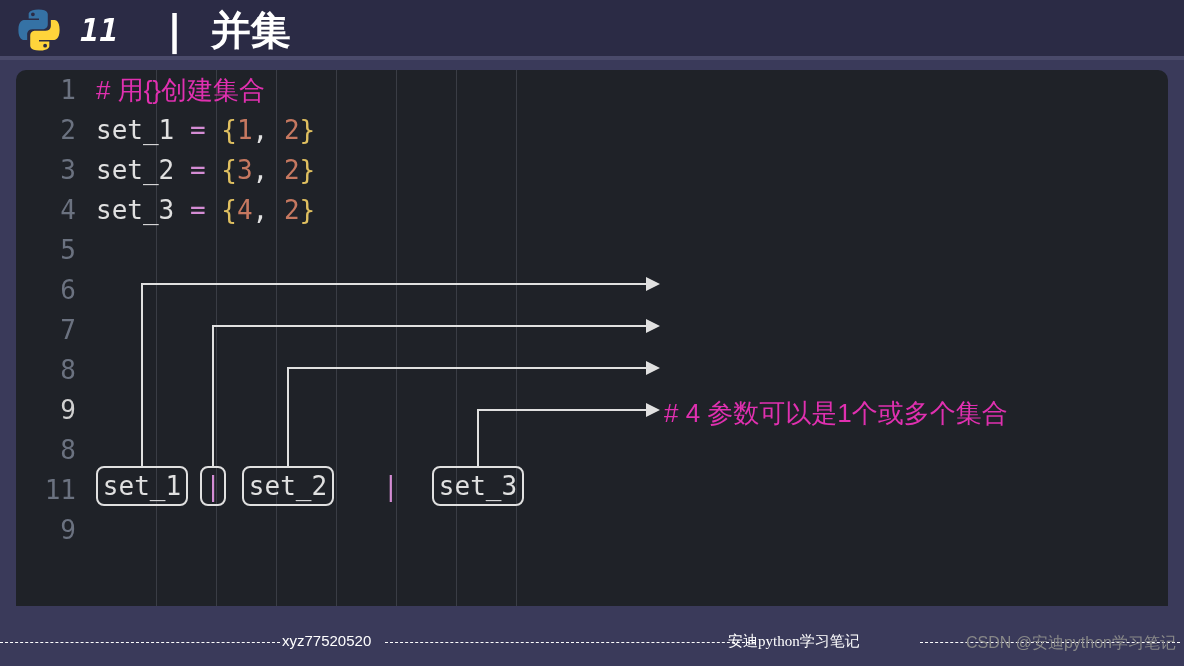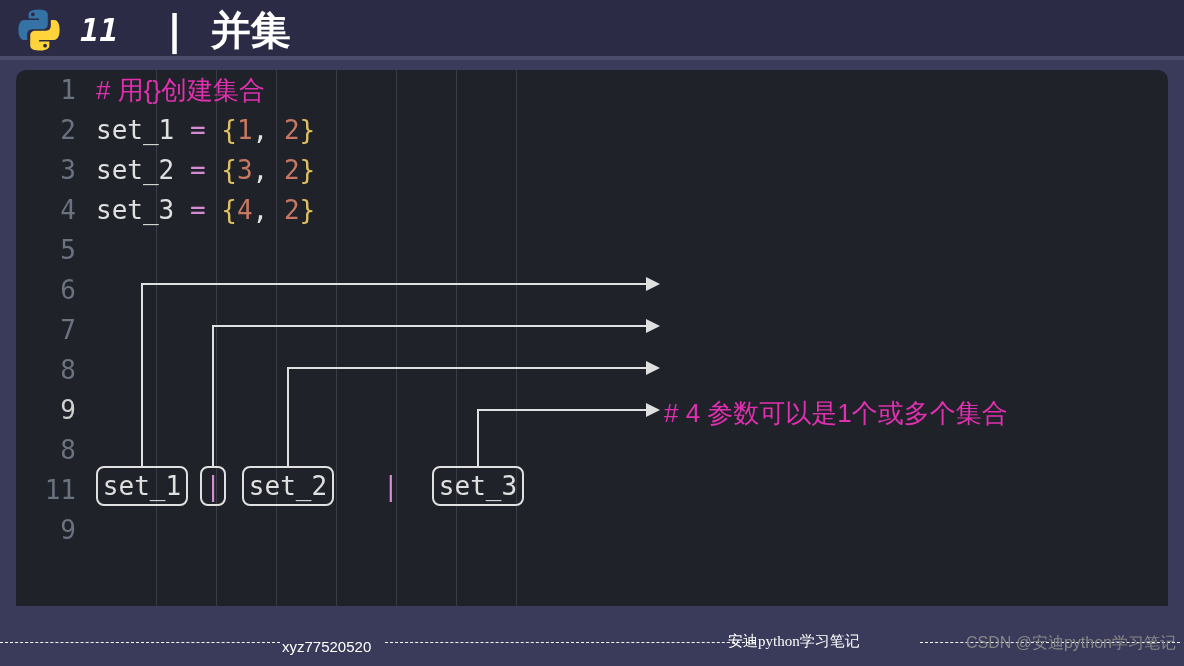--- a/index.html
+++ b/index.html
@@ -134,21 +134,21 @@
   }
   .footer .dash{
     position:absolute;
     top:10px; height:1px;
     border-top:1px dashed #fff;
   }
   .footer .d1{left:0;   width:280px;}
   .footer .d2{left:385px; width:370px;}
   .footer .d3{left:920px; width:260px;}
   .footer .lbl{position:absolute; top:0;}
-  .footer .l1{left:282px;margin-top:6px;}
+  .footer .l1{left:282px;}
   .footer .l2{left:728px;font-family:Liberation Serif, serif;}
   .watermark{
     position:absolute;
     right:8px; bottom:2px;
     font-size:16px; color:#888;
   }
 </style>
 </head>
 <body>
 

